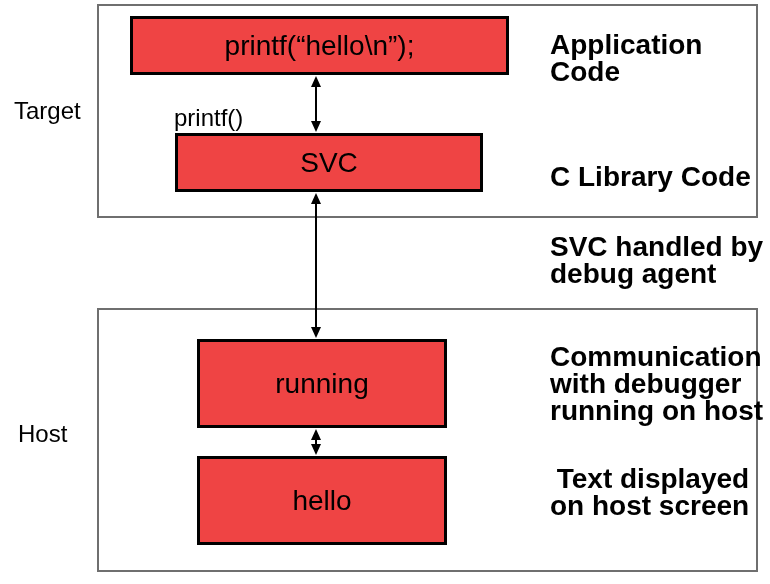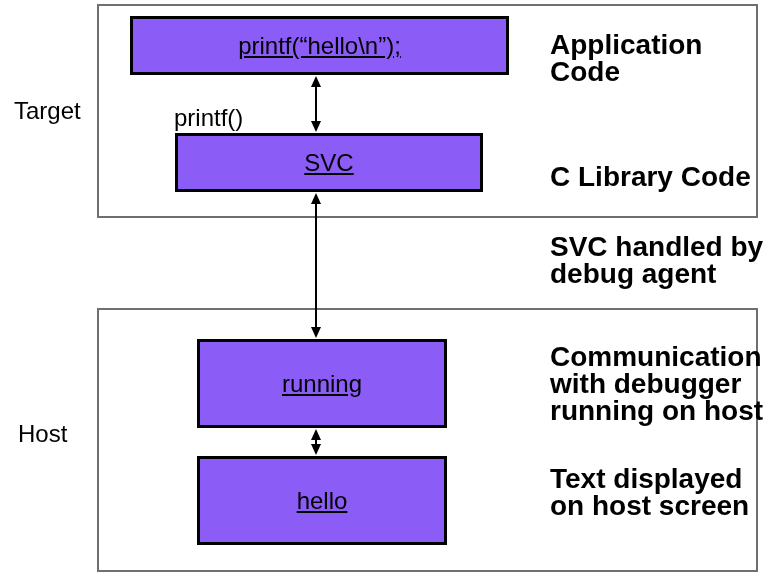--- a/index.html
+++ b/index.html
@@ -21,28 +21,27 @@
     border: 2px solid #6f6f6f;
     background: transparent;
     box-sizing: border-box;
   }
   #target-box { left: 97px; top: 4px;   width: 661px; height: 214px; }
   #host-box   { left: 97px; top: 308px; width: 661px; height: 264px; }
 
   .node-box {
     position: absolute;
     border: 3px solid #000000;
-    background: #8b5cf6;
+    background: #ef4444;
     box-sizing: border-box;
     display: flex;
     align-items: center;
     justify-content: center;
-    font-size: 24px;
+    font-size: 28px;
     line-height: 27px;
-    text-decoration: underline;
   }
   #app-box      { left: 130px; top: 16px;  width: 379px; height: 59px; }
   #svc-box      { left: 175px; top: 133px; width: 308px; height: 59px; }
   #debugger-box { left: 197px; top: 339px; width: 250px; height: 89px; }
   #hello-box    { left: 197px; top: 456px; width: 250px; height: 89px; align-items: center; }
 
   .label {
     position: absolute;
     font-size: 24px;
     line-height: 27px;
@@ -50,21 +49,21 @@
   }
   #target-label { left: 14px;  top: 97px;  }
   #host-label   { left: 18px;  top: 420px; }
   #printf-caption { left: 174px; top: 104px; }
 
   .note { position: absolute; left: 550px; font-size: 28px; line-height: 27px; white-space: pre-line; font-weight: bold; }
   #note-application { top: 31px;  }
   #note-clibrary    { top: 163px; }
   #note-svc-handled { top: 233px; }
   #note-comm        { top: 343px; }
-  #note-text-disp   { top: 465px; }
+  #note-text-disp   { top: 465px; text-align: right; }
 
   .arrow { position: absolute; }
   #arrow-app-svc      { left: 308px; top: 76px;  }
   #arrow-svc-debugger { left: 308px; top: 193px; }
   #arrow-debugger-hello { left: 308px; top: 429px; }
 </style>
 </head>
 <body>
 
 <div class="canvas">

